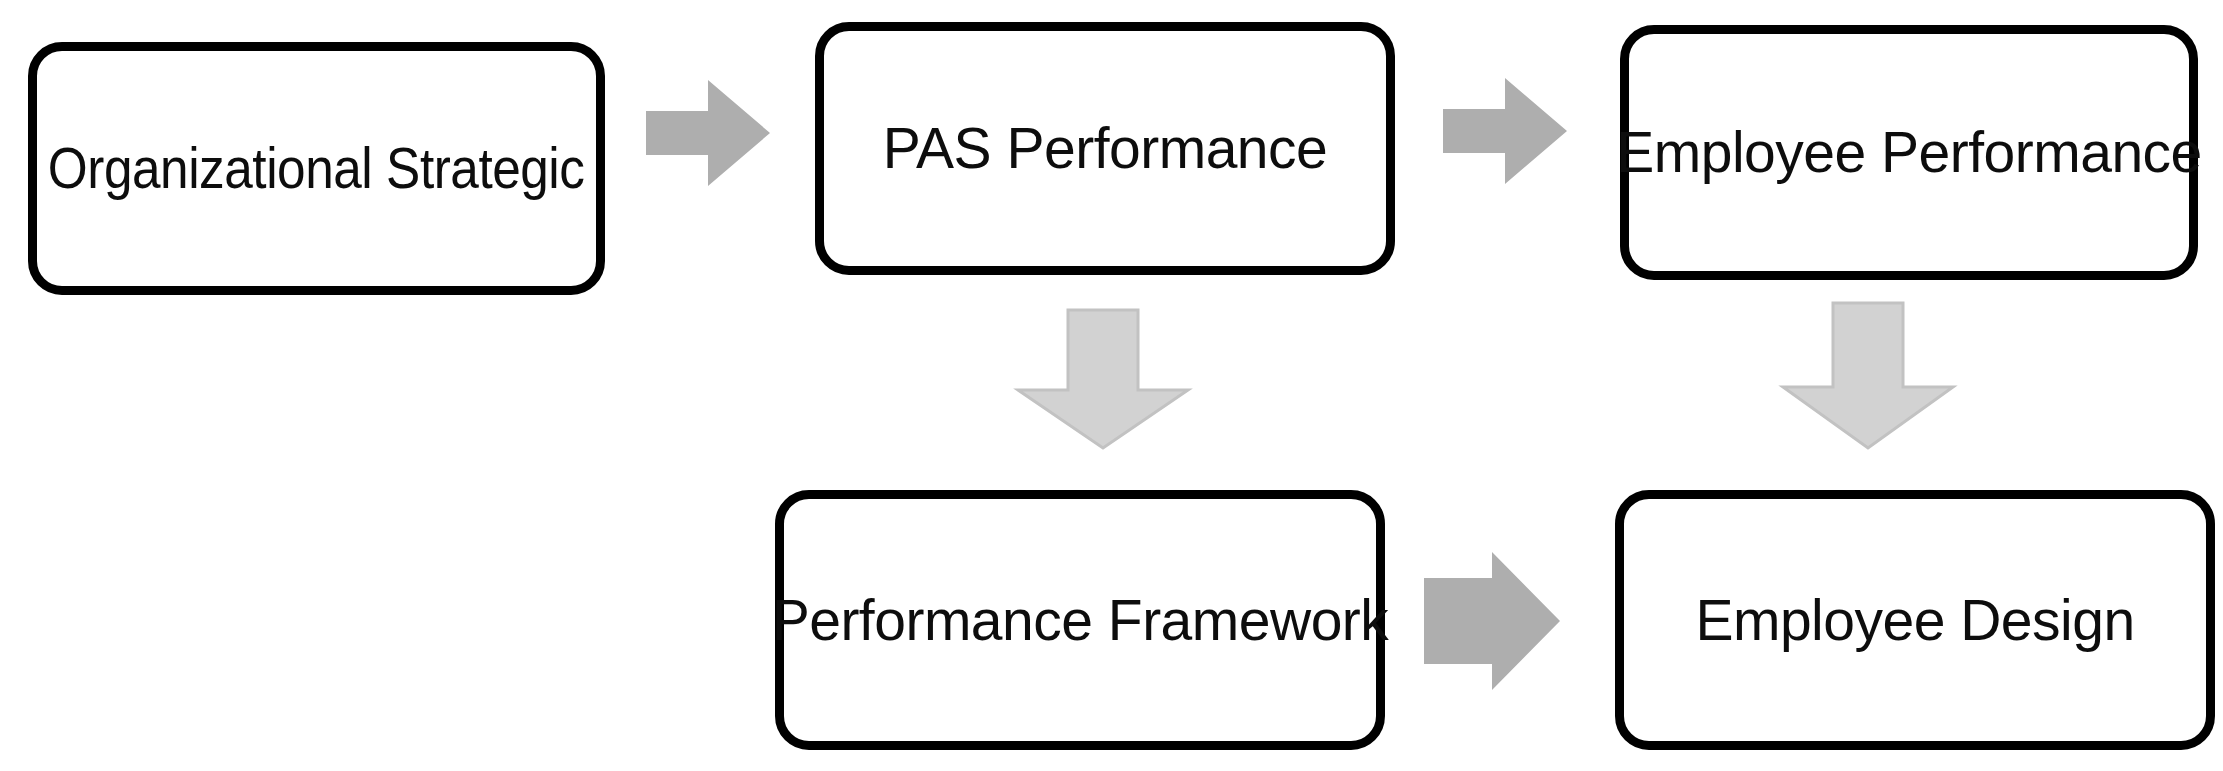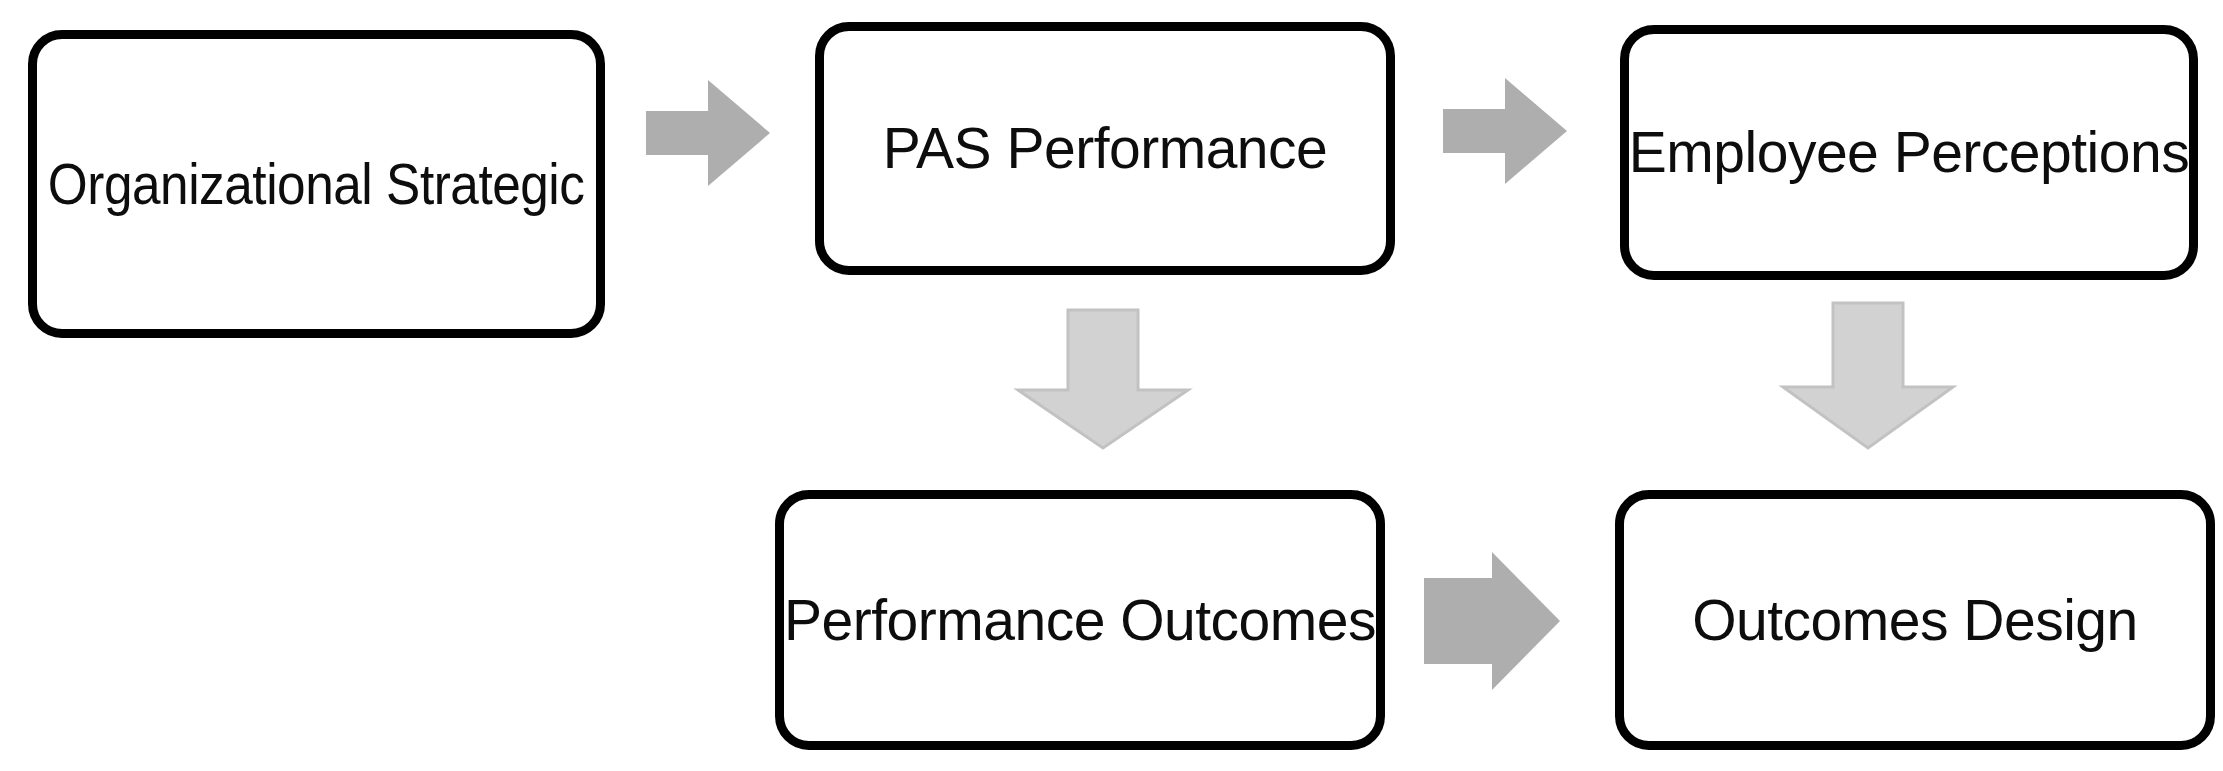--- a/index.html
+++ b/index.html
@@ -49,63 +49,63 @@
     width: 100%;
     height: 100%;
     overflow: visible;
   }
 </style>
 </head>
 <body>
 
 <div id="canvas">
 
-  <div class="node node-condensed" style="left:28px; top:30px; width:577px; height:308px;">
+  <div class="node node-condensed" style="left:28px; top:42px; width:577px; height:253px;">
     <span class="node-label">Organizational Strategic</span>
   </div>
 
   <div class="arrow" style="left:646px; top:80px; width:124px; height:106px;">
     <svg viewBox="0 0 124 106" preserveAspectRatio="none" aria-hidden="true">
       <path d="M 0 31 L 62 31 L 62 0 L 124 53 L 62 106 L 62 75 L 0 75 Z" fill="#aeaeae"></path>
     </svg>
   </div>
 
   <div class="node" style="left:815px; top:22px; width:580px; height:253px;">
     <span class="node-label">PAS Performance</span>
   </div>
 
   <div class="arrow" style="left:1443px; top:78px; width:124px; height:106px;">
     <svg viewBox="0 0 124 106" preserveAspectRatio="none" aria-hidden="true">
       <path d="M 0 31 L 62 31 L 62 0 L 124 53 L 62 106 L 62 75 L 0 75 Z" fill="#aeaeae"></path>
     </svg>
   </div>
 
   <div class="node" style="left:1620px; top:25px; width:578px; height:255px;">
-    <span class="node-label">Employee Perceptions</span>
+    <span class="node-label">Employee Performance</span>
   </div>
 
   <div class="arrow" style="left:1018px; top:310px; width:170px; height:138px;">
     <svg viewBox="0 0 170 138" preserveAspectRatio="none" aria-hidden="true">
       <path d="M 50 0 L 120 0 L 120 80 L 170 80 L 85 138 L 0 80 L 50 80 Z" fill="#d2d2d2" stroke="#c2c2c2" stroke-width="3"></path>
     </svg>
   </div>
 
   <div class="arrow" style="left:1783px; top:303px; width:170px; height:145px;">
     <svg viewBox="0 0 170 145" preserveAspectRatio="none" aria-hidden="true">
       <path d="M 50 0 L 120 0 L 120 84 L 170 84 L 85 145 L 0 84 L 50 84 Z" fill="#d2d2d2" stroke="#c2c2c2" stroke-width="3"></path>
     </svg>
   </div>
 
   <div class="node" style="left:775px; top:490px; width:610px; height:260px;">
-    <span class="node-label">Performance Outcomes</span>
+    <span class="node-label">Performance Framework</span>
   </div>
 
   <div class="arrow" style="left:1424px; top:552px; width:136px; height:138px;">
     <svg viewBox="0 0 136 138" preserveAspectRatio="none" aria-hidden="true">
       <path d="M 0 26 L 68 26 L 68 0 L 136 69 L 68 138 L 68 112 L 0 112 Z" fill="#aeaeae"></path>
     </svg>
   </div>
 
   <div class="node" style="left:1615px; top:490px; width:600px; height:260px;">
-    <span class="node-label">Outcomes Design</span>
+    <span class="node-label">Employee Design</span>
   </div>
 
 </div>
 
 </body></html>

